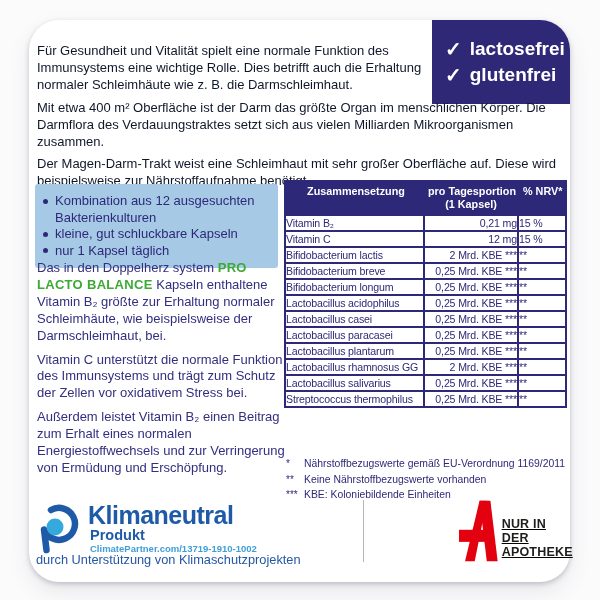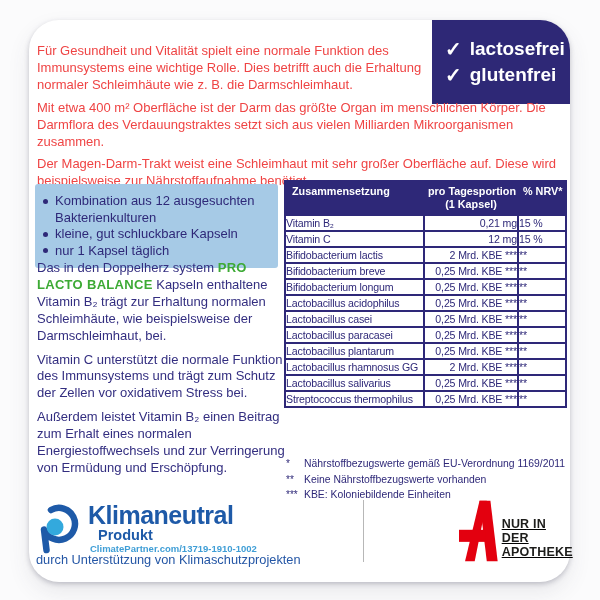--- a/index.html
+++ b/index.html
@@ -10,58 +10,58 @@
           border-radius:30px; box-shadow:0 2px 5px rgba(70,70,90,.28), 0 10px 22px rgba(70,70,90,.10); }
 
   
   .badge { position:absolute; top:0; right:0; width:138px; height:84px; background:#2e2876;
            border-radius:0 30px 0 0; color:#fff; display:flex; flex-direction:column; justify-content:center;
            gap:2px; padding-left:13px; }
   .badge-line { display:flex; align-items:center; gap:8px; font-size:19px; font-weight:bold; }
   .badge-check { font-size:20px; font-weight:bold; }
 
   
-  .intro { position:absolute; left:8px; top:22px; width:529px; color:#ef4444; font-size:13px; line-height:17.2px; }
+  .intro { position:absolute; left:8px; top:22px; width:529px; color:#0f172a; font-size:13px; line-height:17.2px; }
   .intro p { margin-bottom:5px; }
   .intro .p1 { width:398px; }
 
   
   .highlight-box { position:absolute; left:6px; top:164px; width:243px; background:#a6cae6; border-radius:3px;
                    padding:9px 8px 9px 8px; }
   ul { list-style:none; }
   .highlight-list li { display:flex; gap:7px; font-size:13px; line-height:16.6px; color:#2e2878; }
   .dot { width:5px; height:5px; border-radius:50%; background:#2e2878; margin-top:5.5px; flex:0 0 5px; }
 
   
   .leftcol { position:absolute; left:8px; top:240px; width:250px; color:#332e80; font-size:13px; line-height:16.9px; }
   .leftcol p { margin-bottom:7px; }
   .brand { color:#3daa35; font-weight:bold; letter-spacing:.3px; }
 
   
   .comp-table { position:absolute; left:255px; top:160px; width:281px; border-collapse:collapse;
                 table-layout:fixed; color:#2e2878; }
   .comp-table th, .comp-table td { border:2px solid #2e2878; overflow:hidden; white-space:nowrap; }
   .comp-table th { background:#2e2878; color:#fff; font-size:10.8px; font-weight:bold; line-height:13px;
-                   padding:3px 3px; text-align:left; }
+                   padding:3px 3px; text-align:center; }
   .comp-table th.col1 { padding-left:6px; vertical-align:top; }
   .comp-table th.col2 { text-align:center; }
   .comp-table th.col3 { padding-left:4px; vertical-align:top; }
   .comp-table td { font-size:10.6px; height:13px; padding:1px 0; letter-spacing:-0.15px; }
   .comp-table td.amount { text-align:right; }
 
   
   .footnotes { position:absolute; left:257px; top:436px; width:288px; color:#2e2878;
                font-size:10.4px; line-height:15.5px; }
   .fn { display:flex; }
   .fn .marker { flex:0 0 18px; font-size:10px; }
 
   
   .km-icon { position:absolute; left:7px; top:483px; }
   .km-title { position:absolute; left:59px; top:481px; font-size:25px; font-weight:bold; color:#1e5aa8; letter-spacing:-0.5px; }
-  .km-sub { position:absolute; left:61px; top:507px; font-size:14.5px; font-weight:bold; color:#1e5aa8;margin-left:8px; }
+  .km-sub { position:absolute; left:61px; top:507px; font-size:14.5px; font-weight:bold; color:#1e5aa8; }
   .km-url { position:absolute; left:61px; top:523px; font-size:9.5px; font-weight:bold; color:#3f9ed6; }
   .km-caption { position:absolute; left:7px; top:532px; font-size:12.8px; color:#2456a5; }
 
   .divider { position:absolute; left:334px; top:480px; width:1px; height:62px; background:#b7b7b7; }
 
   
   .pharmacy { position:absolute; left:430px; top:480px; display:flex; align-items:flex-end; gap:4px;text-decoration:underline; }
   .pharmacy-text { font-size:12.5px; line-height:14px; font-weight:bold; color:#1d1d1b; padding-bottom:3px;
                    letter-spacing:.2px; }
 </style>
@@ -98,21 +98,21 @@
         <span>kleine, gut schluckbare Kapseln</span>
       </li>
       <li>
         <span class="dot"></span>
         <span>nur 1 Kapsel täglich</span>
       </li>
     </ul>
   </div>
 
   <div class="leftcol">
-    <p><span>Das in den Doppelherz system </span><span class="brand">PRO LACTO BALANCE</span><span> Kapseln enthaltene Vitamin B₂ trägt zur Erhaltung normalen Schleimhäute, wie beispielsweise der Darmschleimhaut, bei.</span></p>
+    <p><span>Das in den Doppelherz system </span><span class="brand">PRO LACTO BALANCE</span><span> Kapseln enthaltene Vitamin B₂ größte zur Erhaltung normaler Schleimhäute, wie beispielsweise der Darmschleimhaut, bei.</span></p>
     <p>Vitamin C unterstützt die normale Funktion des Immunsystems und trägt zum Schutz der Zellen vor oxidativem Stress bei.</p>
     <p>Außerdem leistet Vitamin B₂ einen Beitrag zum Erhalt eines normalen Energiestoffwechsels und zur Verringerung von Ermüdung und Erschöpfung.</p>
   </div>
 
   <table class="comp-table">
     <colgroup>
         <col style="width:139px">
         <col style="width:94px">
         <col style="width:48px">
       </colgroup>

